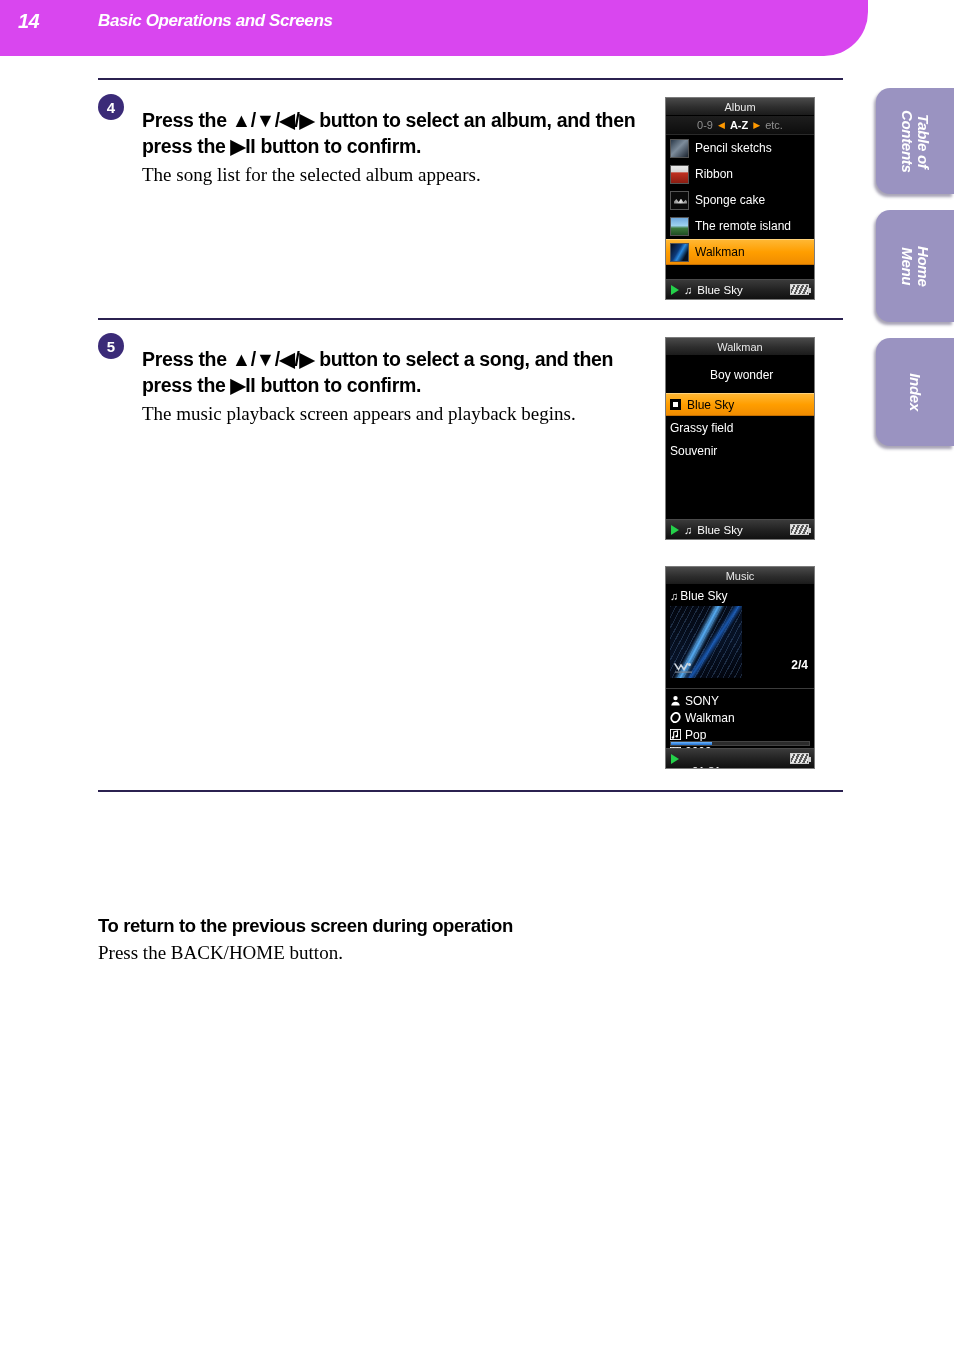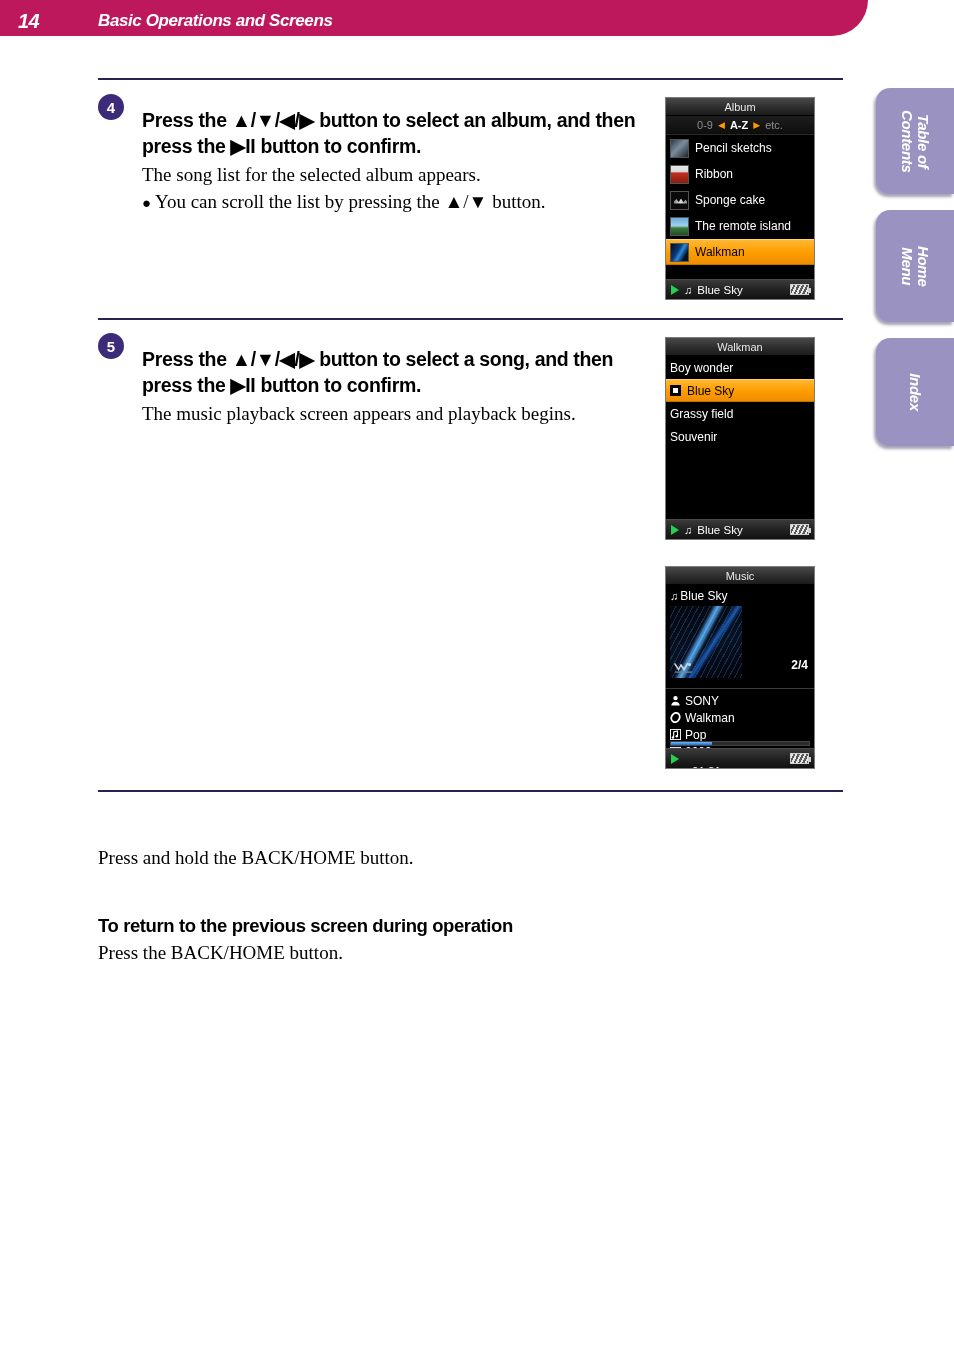--- a/index.html
+++ b/index.html
@@ -6,22 +6,22 @@
   html, body {
     width: 954px; height: 1370px;
     background: #ffffff;
     font-family: "Liberation Serif", serif;
     overflow: hidden;
   }
   .page { position: relative; width: 954px; height: 1370px; background:#fff; }
 
   
   .header {
-    position: absolute; left: 0; top: 0; width: 868px; height: 36px;
-    background: #be185d;
+    position: absolute; left: 0; top: 0; width: 868px; height: 56px;
+    background: #d946ef;
     border-bottom-right-radius: 44px;
   }
   .header-page-num {
     position: absolute; left: 18px; top: 10px;
     font-family: "Liberation Sans", sans-serif;
     font-weight: bold; font-style: italic;
     font-size: 20px; color: #ffffff;
     letter-spacing: -0.5px;
   }
   .header-title {
@@ -266,21 +266,20 @@
 
   <div class="rule" style="top:78px;"></div>
   <div class="rule" style="top:318px;"></div>
   <div class="rule" style="top:790px;"></div>
 
   <div class="step" style="left:98px; top:92px;">
     <div class="step-badge">4</div>
     <div class="step-body">
       <div class="step-head">Press the ▲/▼/◀/▶ button to select an album, and then press the ▶II button to confirm.</div>
       <div class="step-desc">The song list for the selected album appears.</div>
-      <div class="step-bullet"><span class="dot">●</span> <span>You can scroll the list by pressing the ▲/▼ button.</span></div>
     </div>
   </div>
 
   <div class="step" style="left:98px; top:331px;">
     <div class="step-badge">5</div>
     <div class="step-body">
       <div class="step-head">Press the ▲/▼/◀/▶ button to select a song, and then press the ▶II button to confirm.</div>
       <div class="step-desc">The music playback screen appears and playback begins.</div>
     </div>
   </div>
@@ -320,21 +319,21 @@
       <span class="play-tri"></span>
       <span class="note-glyph">♫</span>
       <span class="status-text">Blue Sky</span>
       <span class="battery"></span>
     </div>
   </div>
 
   <div class="device" style="left:665px; top:337px;">
     <div class="dev-title">Walkman</div>
     <div class="dev-list">
-      <div class="dev-row" style="height:23px;">
+      <div class="dev-row" style="height:37px;margin-left:40px;">
         <span>Boy wonder</span>
       </div>
       <div class="dev-row sel" style="height:23px;">
         <span class="song-icon"></span>
         <span>Blue Sky</span>
       </div>
       <div class="dev-row" style="height:23px;">
         <span>Grassy field</span>
       </div>
       <div class="dev-row" style="height:23px;">
@@ -413,21 +412,20 @@
     </div>
 
     <div class="dev-status">
       <span class="play-tri"></span>
       <span class="status-text" style="padding-left:8px;margin-top:25px;">01:31</span>
       <span class="battery"></span>
     </div>
   </div>
 
   <div class="sect" style="top:842px;">
-    <div class="sect-text">Press and hold the BACK/HOME button.</div>
   </div>
 
   <div class="sect" style="top:915px;">
     <div class="sect-title">To return to the previous screen during operation</div>
     <div class="sect-text">Press the BACK/HOME button.</div>
   </div>
 
 </div>
 
 </body></html>

